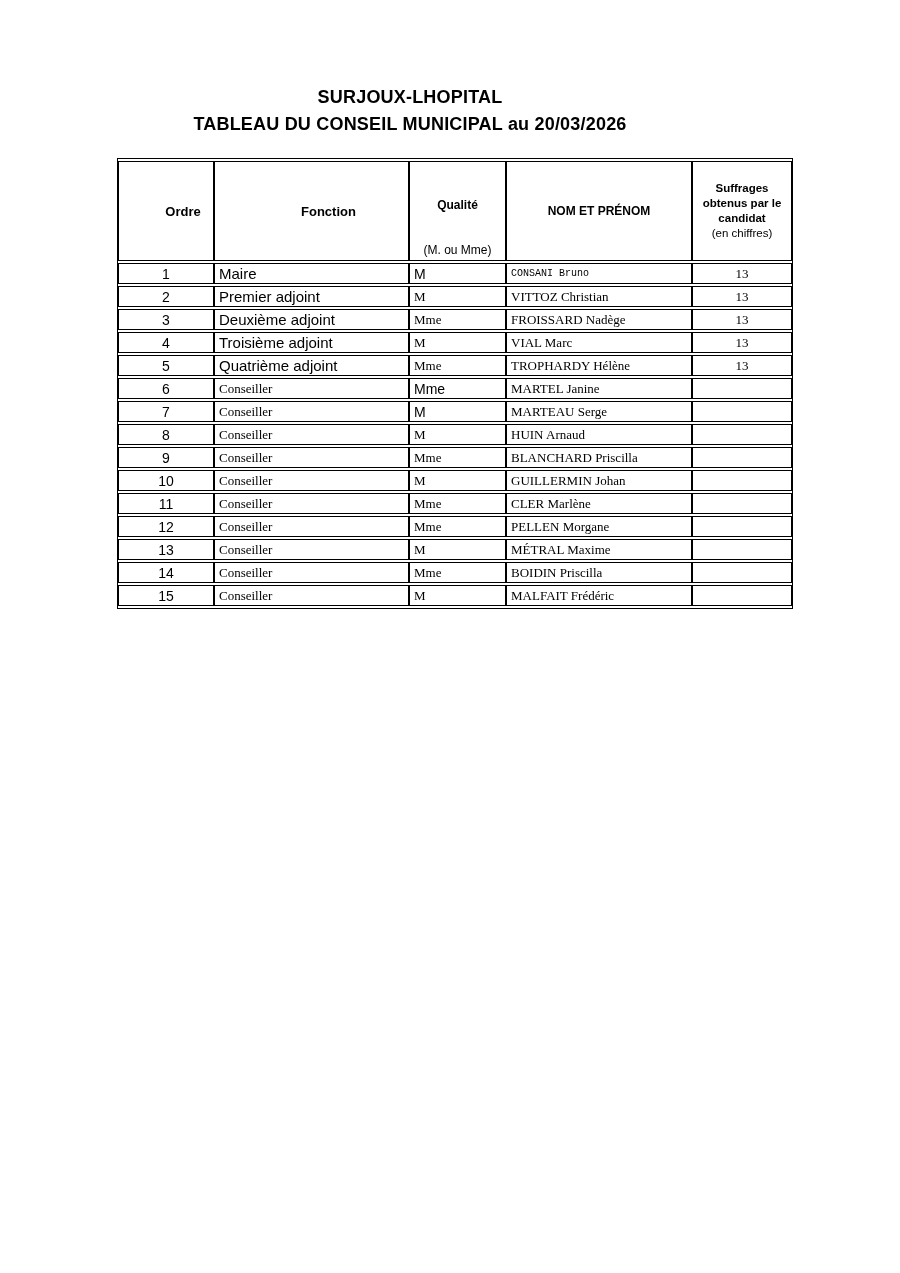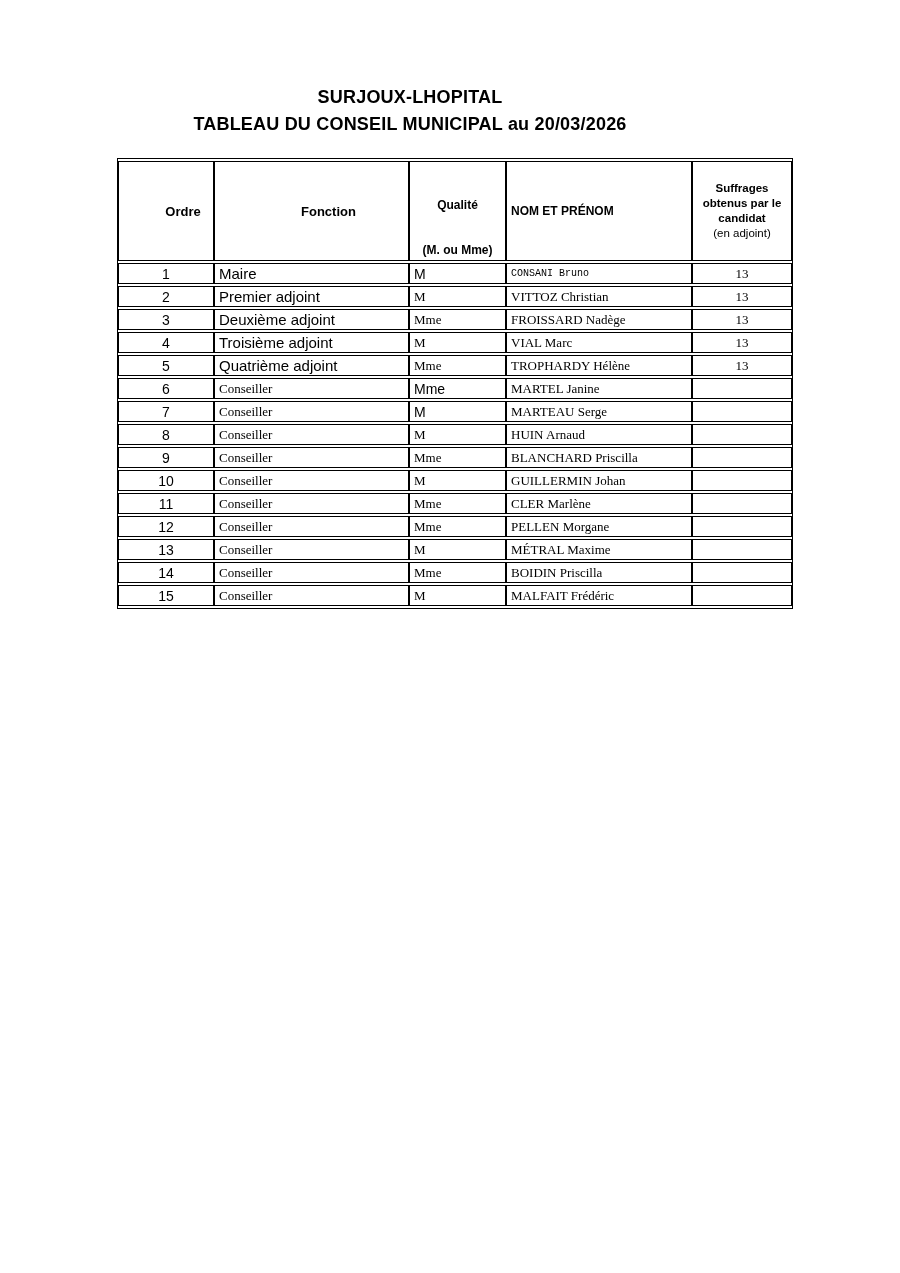--- a/index.html
+++ b/index.html
@@ -21,22 +21,22 @@
   }
   th, td {
     border:1.5px solid #000; background:#fff; padding:0 4px;
     overflow:hidden; white-space:nowrap; vertical-align:middle;
   }
   thead th { height:73px; font-weight:bold; }
   th.h-ordre, th.h-fonction { font-size:13px; text-align:center;padding-left:38px; }
   th.h-qualite { padding:0; }
   .qualite-wrap { display:flex; flex-direction:column; height:100%; align-items:center; }
   .qualite-main { flex:1; display:flex; align-items:center; font-size:12px; font-weight:bold; padding-top:4px; }
-  .qualite-sub { font-weight:bold; font-size:12px; padding-bottom:3px; }
-  th.h-nom { font-size:12px; text-align:left; }
+  .qualite-sub { font-weight:normal; font-size:12px; padding-bottom:3px; }
+  th.h-nom { font-size:12px; text-align:center; }
   th.h-suff { padding:19px 3px; white-space:normal; text-align:center; font-size:11.5px; line-height:15px; }
   .suff-sub { font-weight:normal; font-size:11.5px; }
   tbody td { height:21px; font-size:13px; }
   td.c-ordre { text-align:center; font-size:14px; font-family:"Liberation Sans", sans-serif; }
   td.c-suff  { text-align:center; font-family:"Liberation Serif", serif; font-size:13px; }
   
   tr.fs .c-fonction { font-family:"Liberation Sans", sans-serif; font-size:15px; }
   tr.ff .c-fonction { font-family:"Liberation Serif", serif; font-size:13px;margin-top:23px; }
   tr.qs .c-qualite  { font-family:"Liberation Sans", sans-serif; font-size:14px; }
   tr.qf .c-qualite  { font-family:"Liberation Serif", serif; font-size:13px; }
@@ -65,21 +65,21 @@
       <th class="h-fonction">Fonction</th>
       <th class="h-qualite">
         <div class="qualite-wrap">
           <span class="qualite-main">Qualité</span>
           <span class="qualite-sub">(M. ou Mme)</span>
         </div>
       </th>
       <th class="h-nom">NOM ET PRÉNOM</th>
       <th class="h-suff">
         <div>Suffrages obtenus par le candidat</div>
-        <div class="suff-sub">(en adjoint)</div>
+        <div class="suff-sub">(en chiffres)</div>
       </th>
     </tr>
   </thead>
   <tbody id="council-body">
       <tr class="fs qs ns">
         <td class="c-ordre">1</td>
         <td class="c-fonction">Maire</td>
         <td class="c-qualite">M</td>
         <td class="c-nom">CONSANI Bruno</td>
         <td class="c-suff">13</td>

